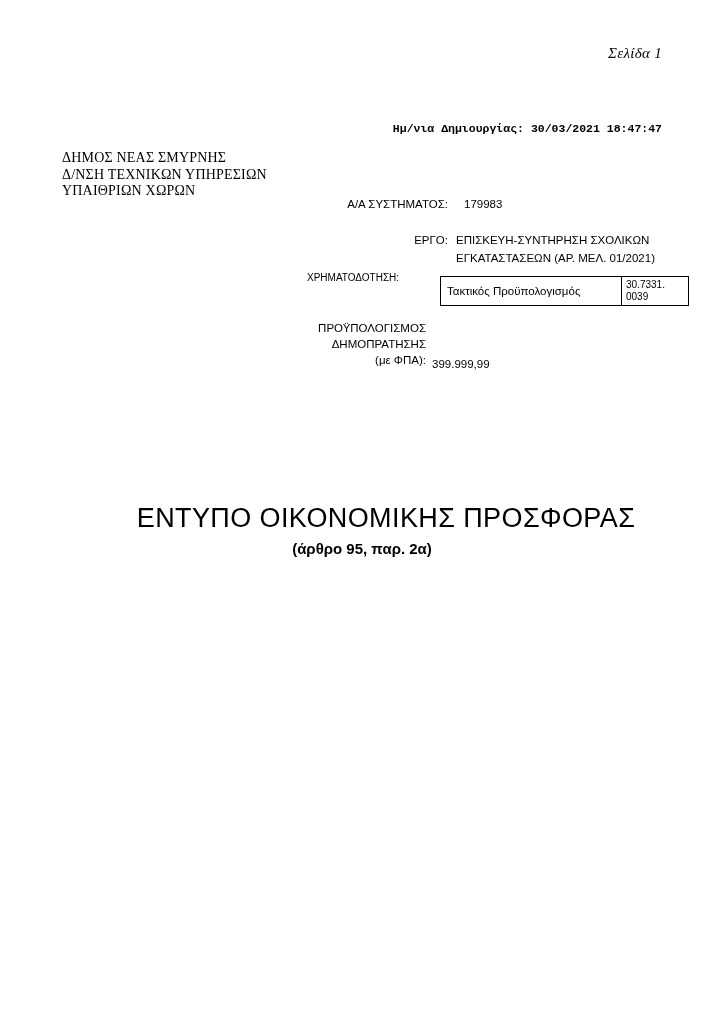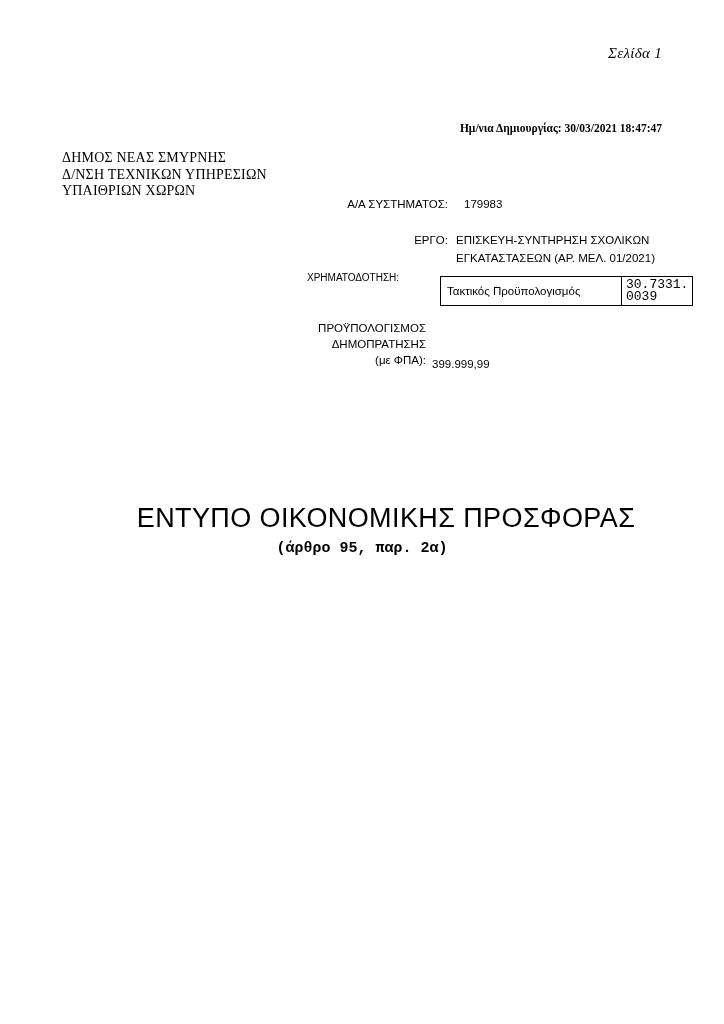--- a/index.html
+++ b/index.html
@@ -32,21 +32,21 @@
     font-size: 15px;
     letter-spacing: 0.3px;
     text-align: right;
   }
 
   
   .creation-date {
     position: absolute;
     top: 122px;
     right: 62px;
-    font-family: Liberation Serif, serif;
+    font-family: Liberation Mono, monospace;
     font-size: 11.5px;
     font-weight: bold;
     white-space: nowrap;
   }
 
   
   .authority {
     position: absolute;
     top: 150px;
     left: 62px;
@@ -115,24 +115,23 @@
     font-size: 11.5px;
     vertical-align: middle;
   }
   .funding-table td.kind {
     width: 168px;
     height: 22px;
     border-radius: 10px;
   }
   .funding-table td.code {
     width: 58px;
-    font-size: 13px;
+    font-size: 10px;
     line-height: 12px;
     padding: 2px 4px;
-    font-family: Liberation Mono, monospace;
   }
 
   
   .budget {
     position: absolute;
     top: 320px;
     left: 296px;
     font-family: "Liberation Sans", sans-serif;
     font-size: 11.5px;
     text-align: right;
@@ -159,21 +158,21 @@
     font-size: 27px;
     letter-spacing: 0.4px;
     padding-left: 24px;
   }
   .subtitle {
     position: absolute;
     top: 540px;
     left: 0;
     width: 724px;
     text-align: center;
-    font-family: Liberation Mono, monospace;
+    font-family: Liberation Sans, sans-serif;
     font-size: 15px;
     font-weight: bold;
   }
 </style>
 </head>
 <body>
 
 <div class="page">
 
   <div class="page-number">Σελίδα 1</div>

